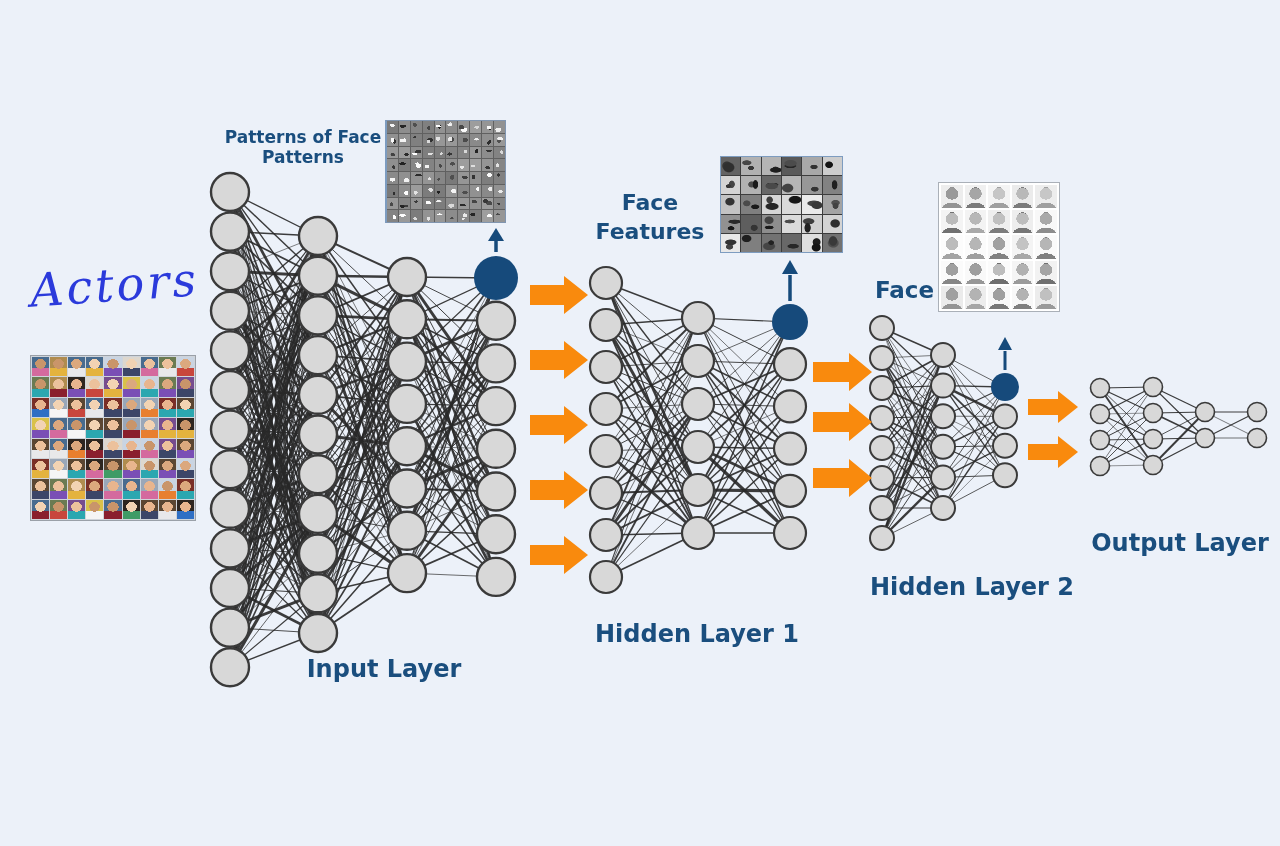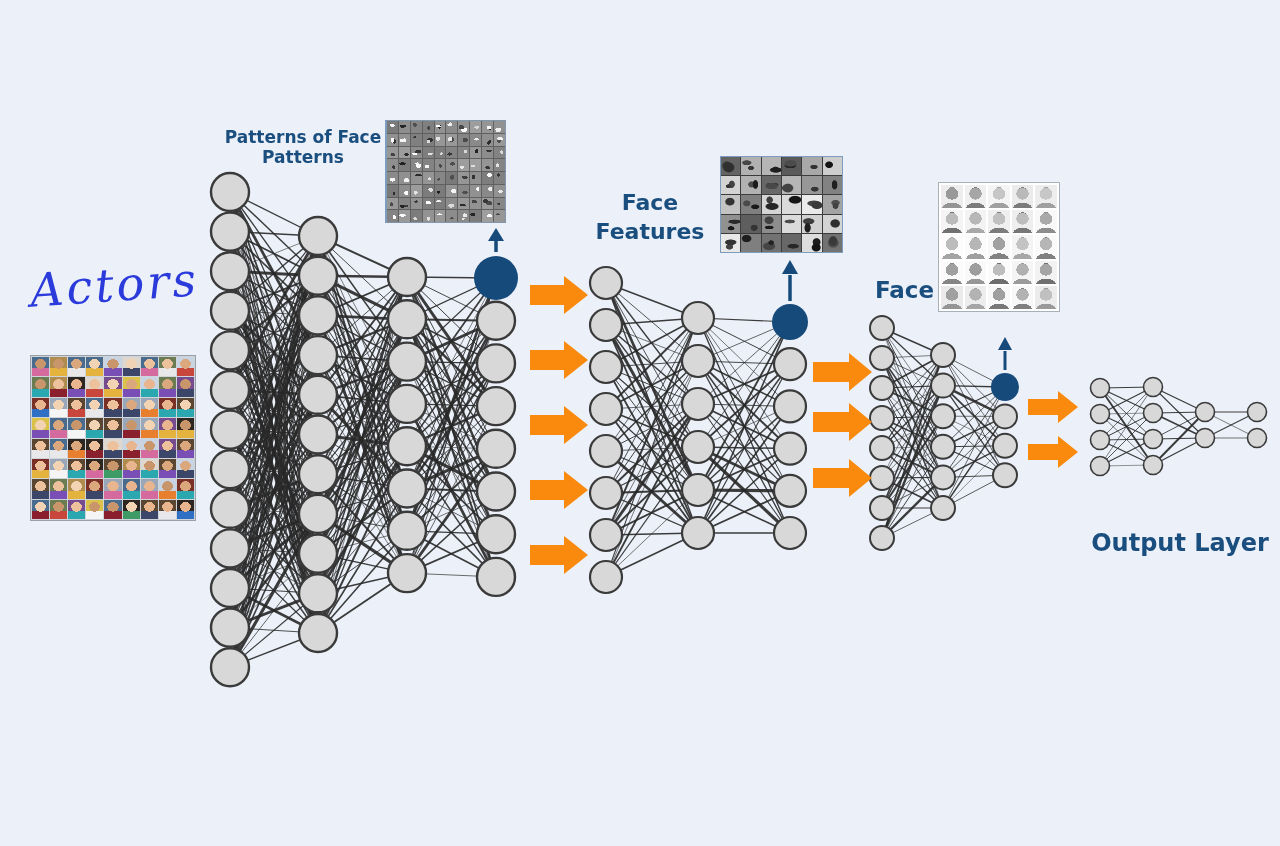--- a/index.html
+++ b/index.html
@@ -834,14 +834,17 @@
 
   <div class="lbl" id="lbl-patterns">
     <div>Patterns of Face</div>
     <div>Patterns</div>
   </div>
   <div class="lbl" id="lbl-features">
     <div>Face</div>
     <div>Features</div>
   </div>
   <div class="lbl" id="lbl-face">Face</div>
+  <div class="lbl" id="lbl-input">Input Layer</div>
+  <div class="lbl" id="lbl-h1">Hidden Layer 1</div>
+  <div class="lbl" id="lbl-h2">Hidden Layer 2</div>
   <div class="lbl" id="lbl-output">Output Layer</div>
 </div>
 
 </body></html>

